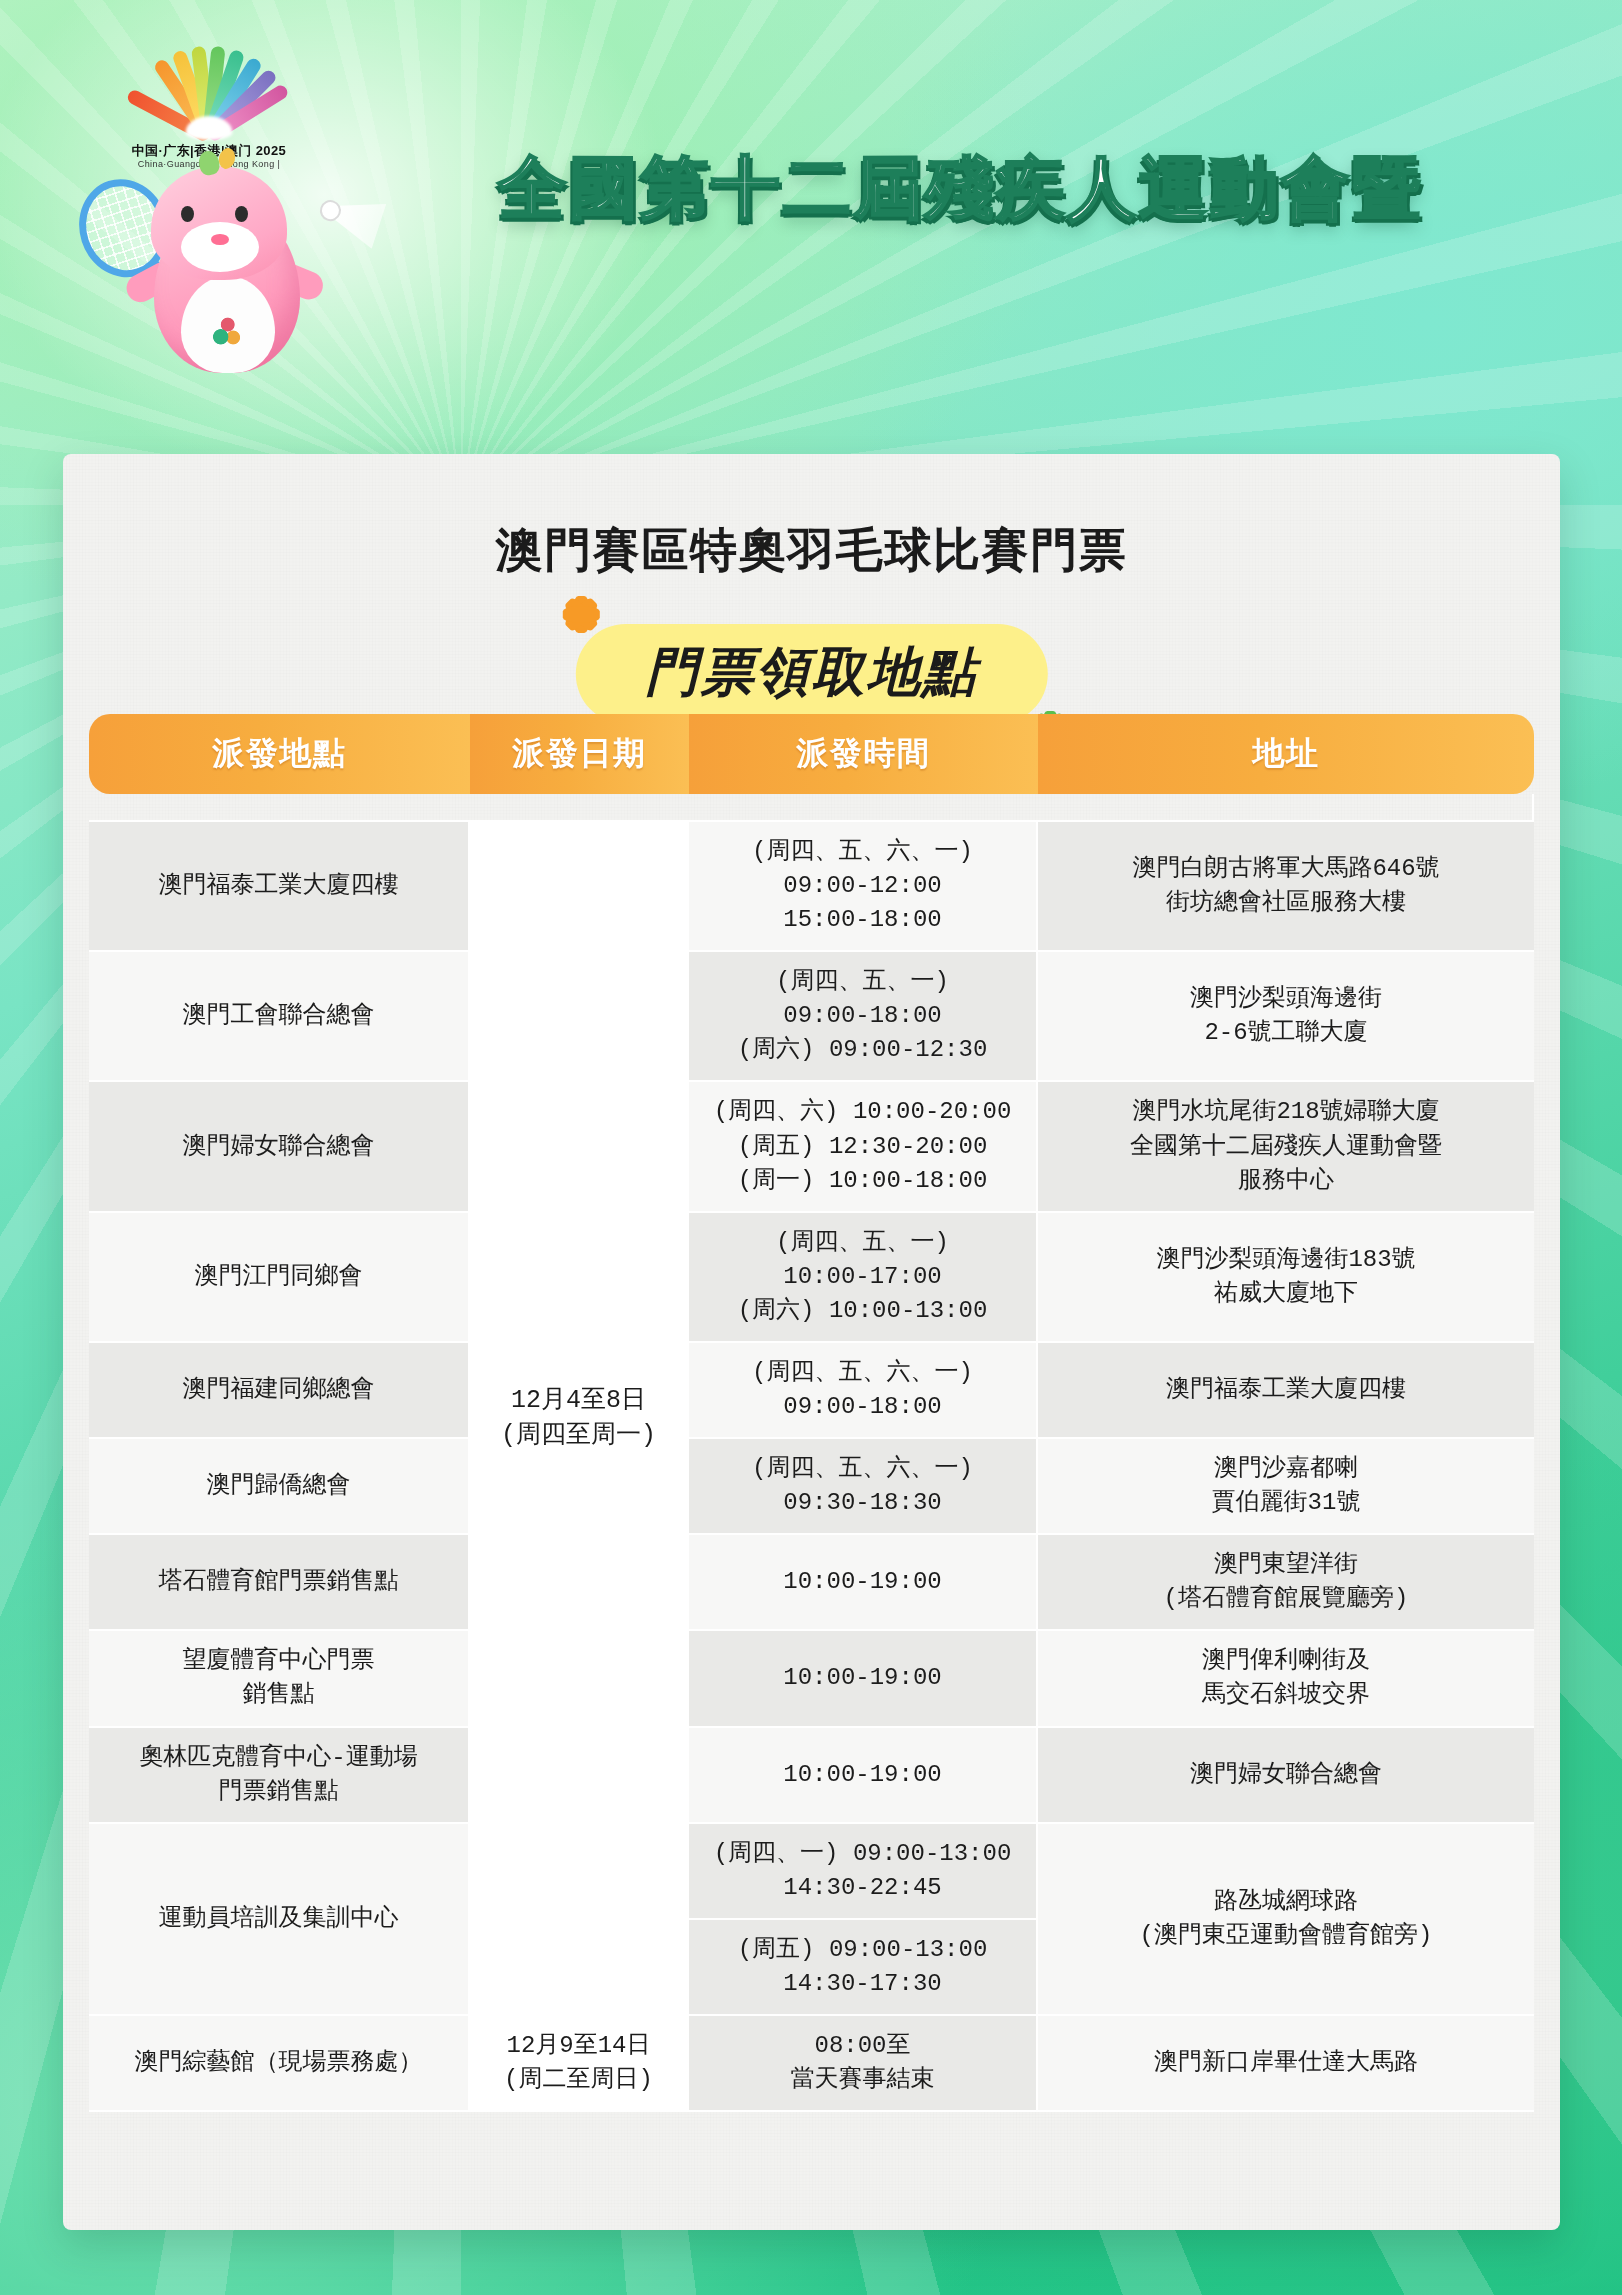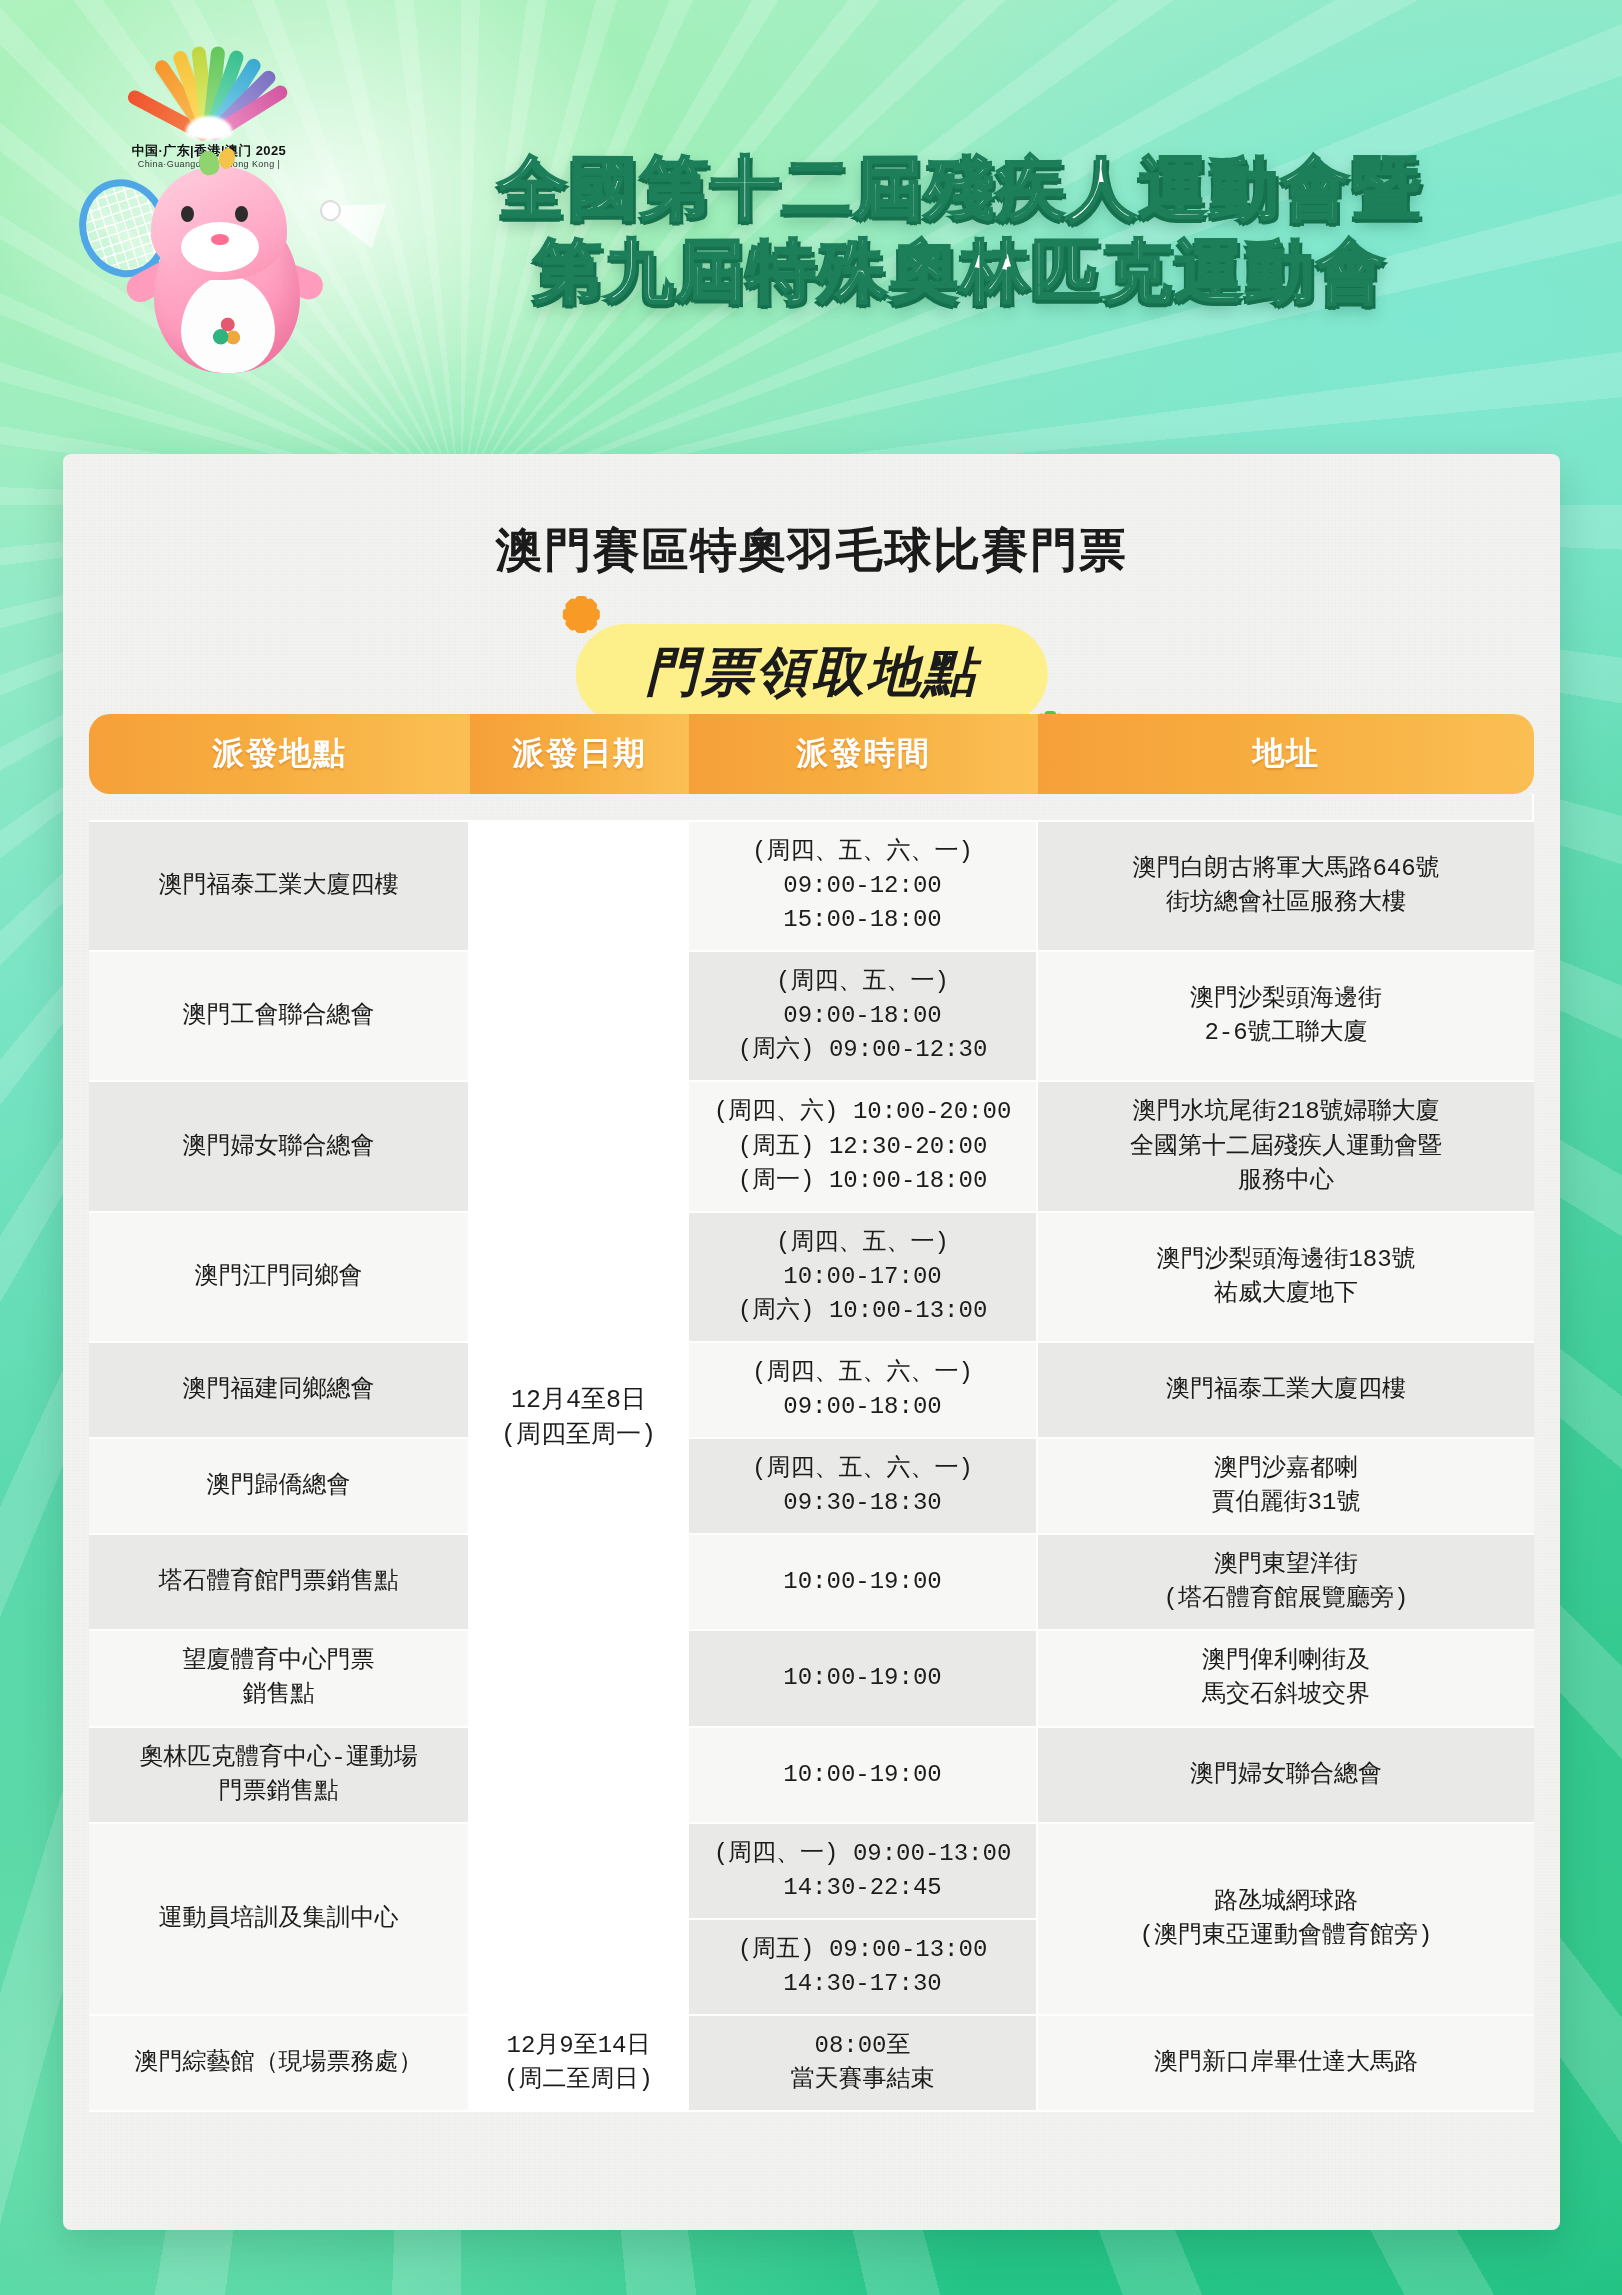--- a/index.html
+++ b/index.html
@@ -270,21 +270,20 @@
     <div class="m-eye l"></div>
     <div class="m-eye r"></div>
   </div>
   <div class="shuttle" style="position:absolute;left:316px;top:188px;">
     <div class="shuttle-skirt"></div>
     <div class="shuttle-cork"></div>
   </div>
 
   <div class="title-wrap">
     <div class="title-line">全國第十二屆殘疾人運動會暨</div>
-    <div class="title-line">第九屆特殊奧林匹克運動會</div>
   </div>
 
   <div class="card">
     <div class="card-title">澳門賽區特奧羽毛球比賽門票</div>
 
     <div class="badge-wrap">
       <div class="badge">
         <span class="flower flower-orange">
             <i></i>
             <b></b>

